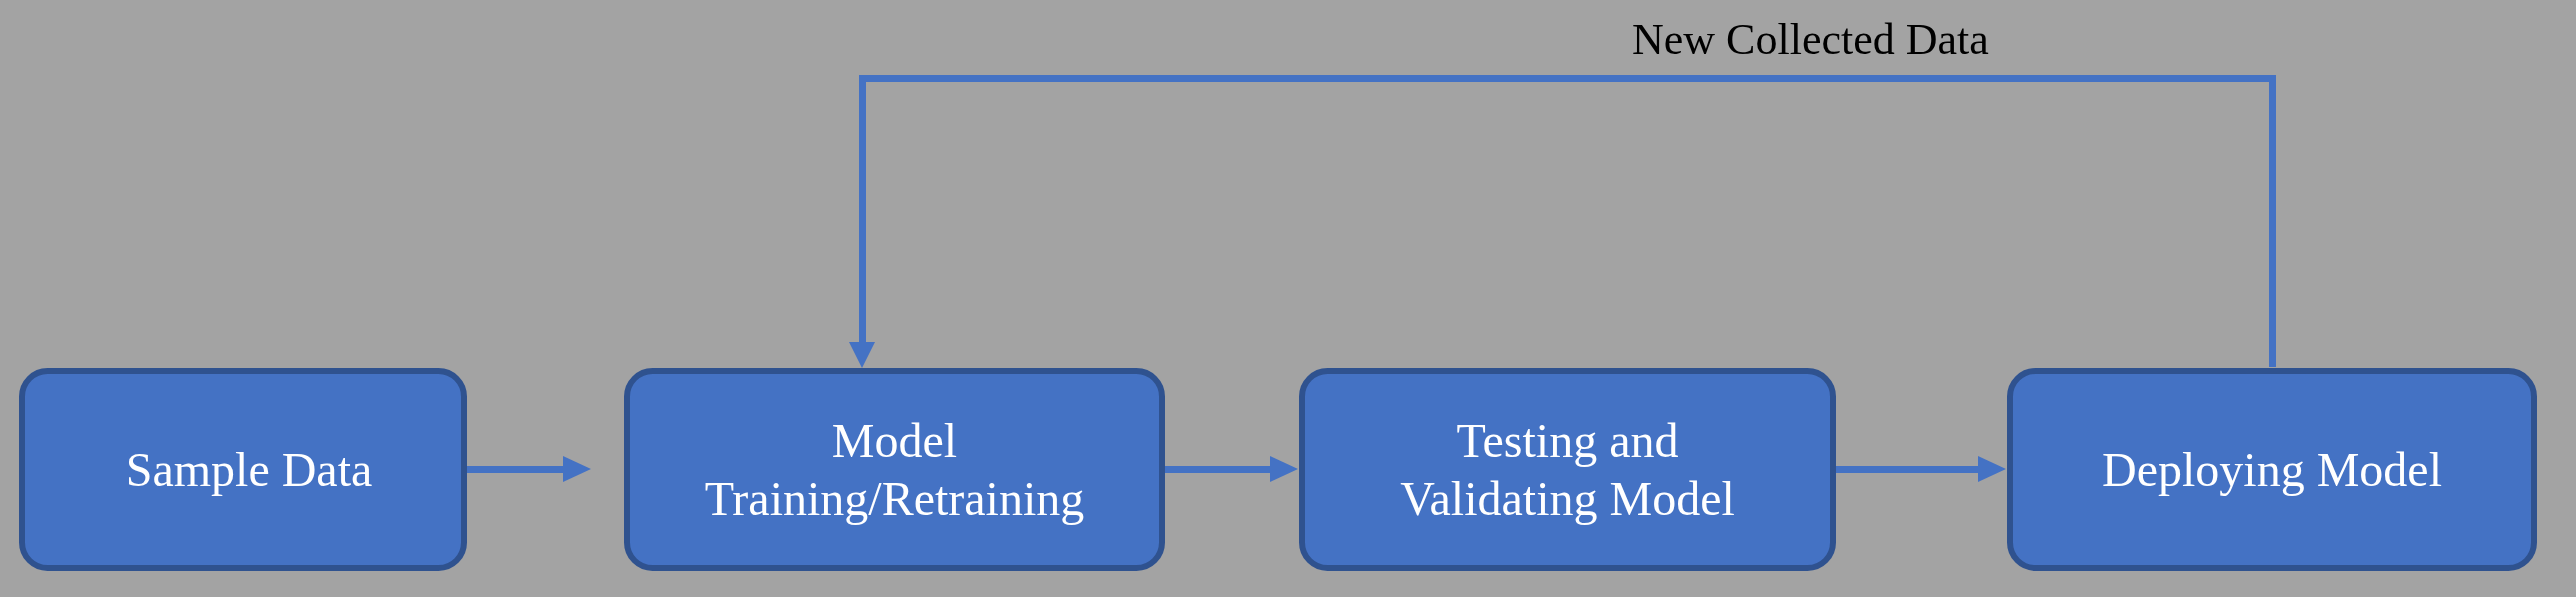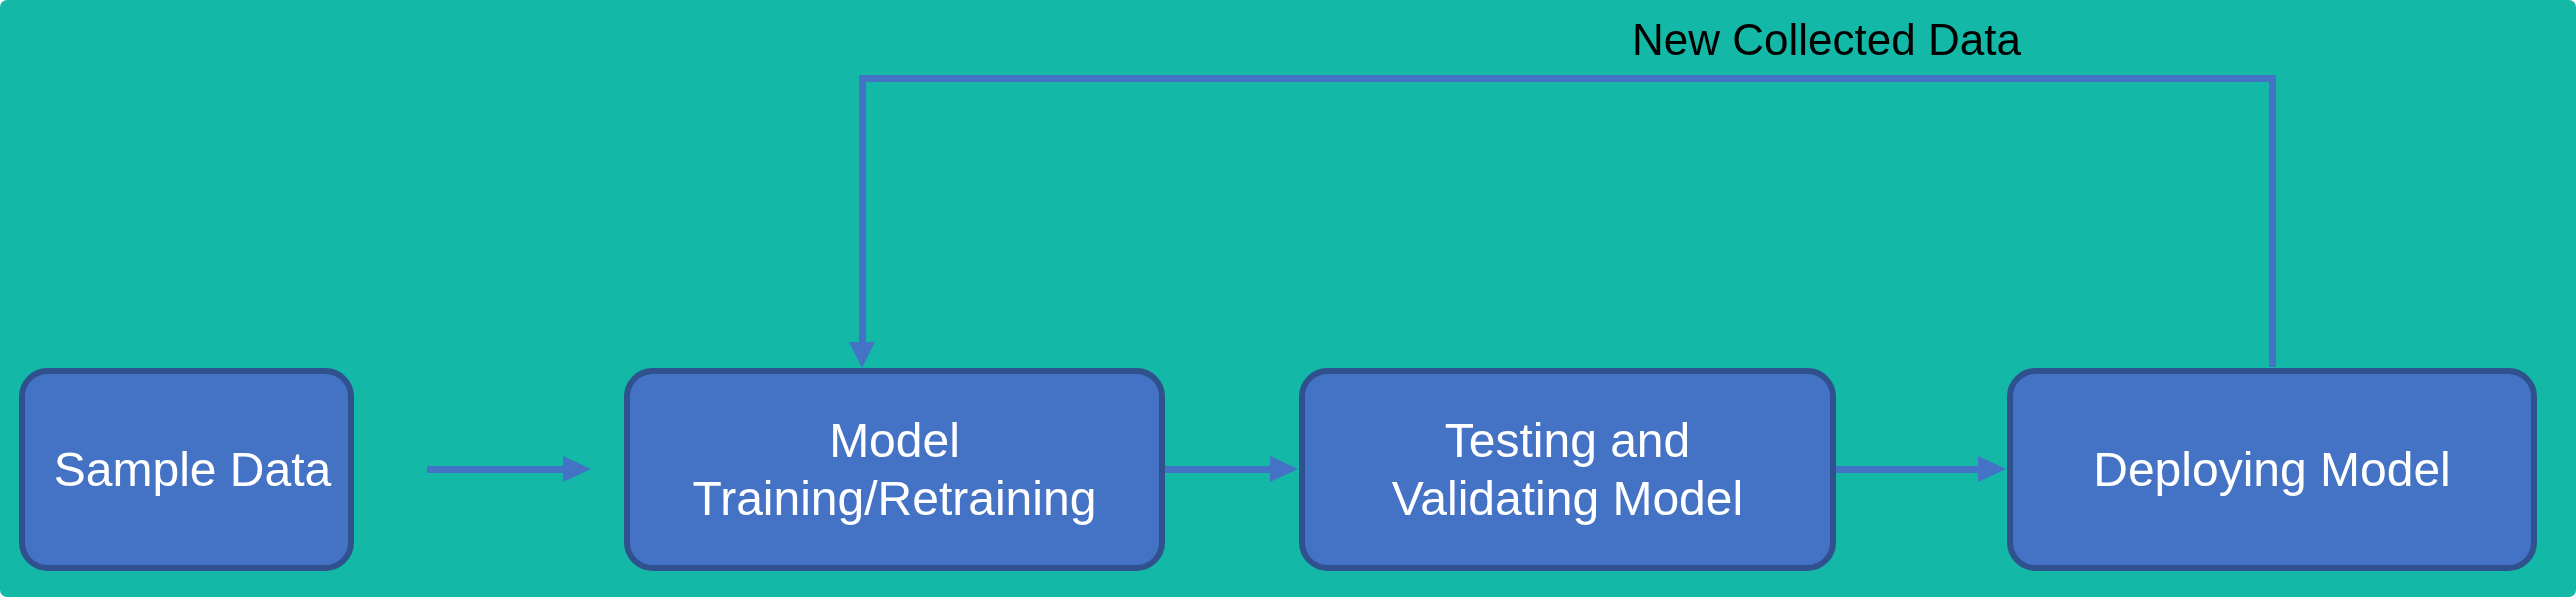--- a/index.html
+++ b/index.html
@@ -4,24 +4,23 @@
 <style>
   html, body {
     margin: 0;
     padding: 0;
     background: #FFFFFF;
   }
   .canvas {
     position: relative;
     width: 2576px;
     height: 597px;
-    background: #14b8a6;
+    background: #a3a3a3;
     overflow: hidden;
-    font-family: Liberation Sans, sans-serif;
-    border-radius: 7px;
+    font-family: Liberation Serif, serif;
   }
   
   .node {
     position: absolute;
     top: 368px;
     height: 203px;
     box-sizing: border-box;
     background: #4472C4;
     border: 6.1px solid #2F528F;
     border-radius: 28.6px;
@@ -29,21 +28,21 @@
     align-items: center;
     justify-content: center;
     text-align: center;
   }
   .node .lbl {
     color: #FFFFFF;
     font-size: 48px;
     line-height: 1.2;
     white-space: pre-line;
   }
-  .node-1 { left: 19px;   width: 335px; padding-left: 12px; }
+  .node-1 { left: 19px;   width: 448px; padding-left: 12px; }
   .node-2 { left: 624px;  width: 541px; }
   .node-3 { left: 1299px; width: 537px; }
   .node-4 { left: 2007px; width: 530px; align-items: center; }
 
   
   .seg {
     position: absolute;
     background: #4472C4;
   }
   .head-right {

